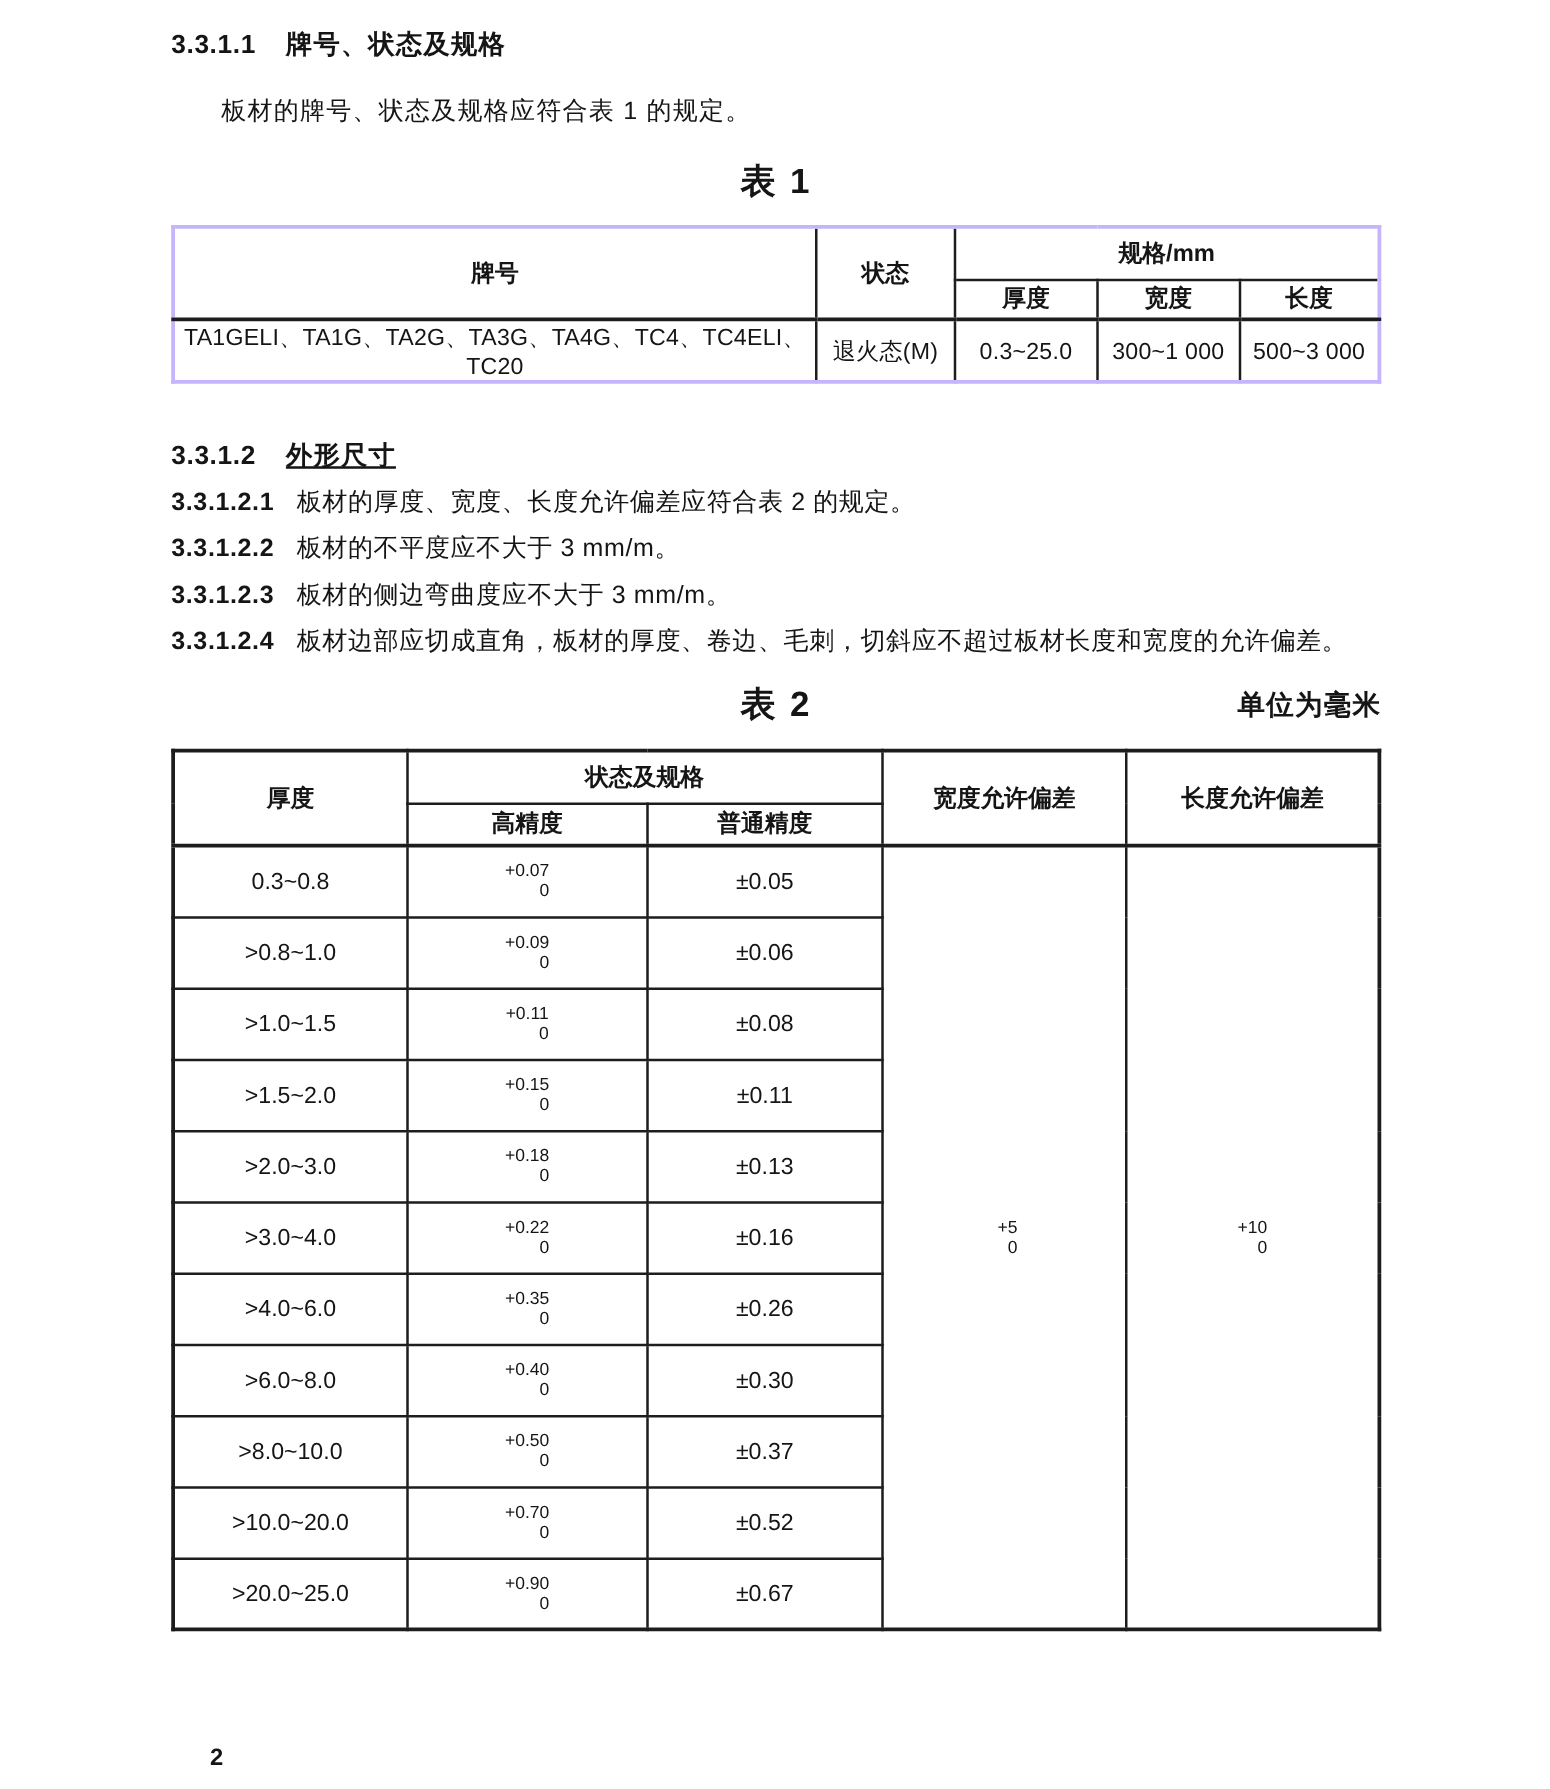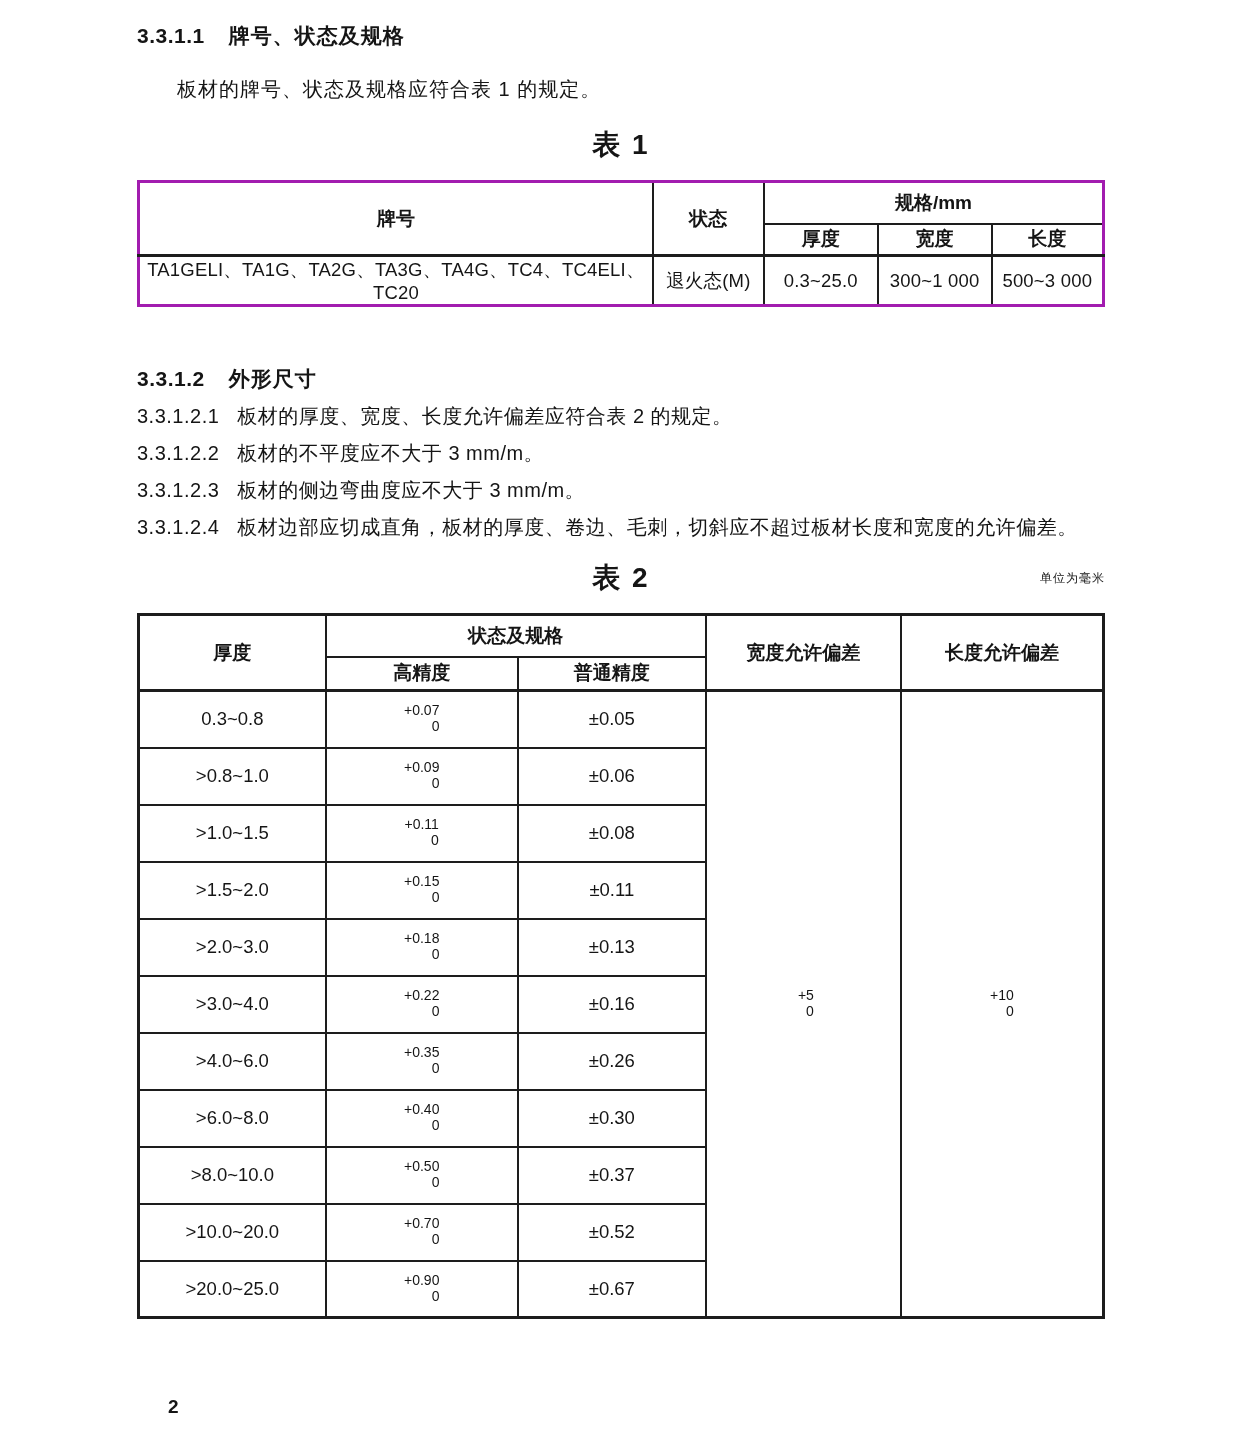--- a/index.html
+++ b/index.html
@@ -12,50 +12,50 @@
     font-family:"Liberation Sans","DejaVu Sans",sans-serif;
     overflow:hidden;
   }
   .content { position:absolute; left:137px; top:0; width:968px; }
 
   .heading { font-weight:bold; font-size:21px; line-height:24px; letter-spacing:1px; }
   .heading .hnum { display:inline-block; margin-right:24px; letter-spacing:0.5px; }
   .h1 { margin-top:16px; }
   .h2 { margin-top:32px; }
   .h3 { margin-top:24px; }
-  .h3b { margin-top:60px; }
+  .h3b { margin-top:46px;text-decoration:underline; }
 
   .body-para {
     margin-top:28px;
     font-size:20px; line-height:26px;
     text-indent:2em;
     letter-spacing:1px;
   }
 
   .clause { margin-top:13px; font-size:20px; line-height:24px; }
   .clause:first-of-type { margin-top:26px; }
-  .clause .cnum { font-weight:normal; margin-right:18px; letter-spacing:0.5px; }
+  .clause .cnum { font-weight:bold; margin-right:18px; letter-spacing:0.5px; }
   .clause .ctext { letter-spacing:0.5px; }
 
   .tcaption-row { position:relative; margin-top:30px; height:26px; }
   .tcaption {
     position:absolute; left:0; right:0; text-align:center;
     font-weight:bold; font-size:28px; line-height:26px; letter-spacing:2px;
   }
   .tcaption-row.second { margin-top:26px; }
   .unit-note {
     position:absolute; right:0; top:0;
-    font-weight:normal; font-size:12px; line-height:26px; letter-spacing:1px;
+    font-weight:bold; font-size:22px; line-height:26px; letter-spacing:1px;
   }
 
   table { border-collapse:collapse; width:100%; table-layout:fixed; }
   td { text-align:center; vertical-align:middle; }
 
   
-  .t1 { margin-top:22px; border:3px solid #a21caf; }
+  .t1 { margin-top:22px; border:3px solid #c4b5fd; }
   .t1 td { border:2px solid #1d1d1d; font-size:19px; }
   .t1 .hr1 td { height:42px; font-weight:bold; font-size:19px; }
   .t1 .hr2 td { height:32px; font-weight:bold; }
   .t1 .dr td { height:39px; border-top:3px solid #1d1d1d; font-size:18.5px; letter-spacing:0.2px; }
 
   
   .t2 { margin-top:22px; border:3px solid #1d1d1d; }
   .t2 td { border:2px solid #1d1d1d; font-size:19px; }
   .t2 thead td { font-weight:bold; }
   .t2 .hr1 td { height:42px; }

